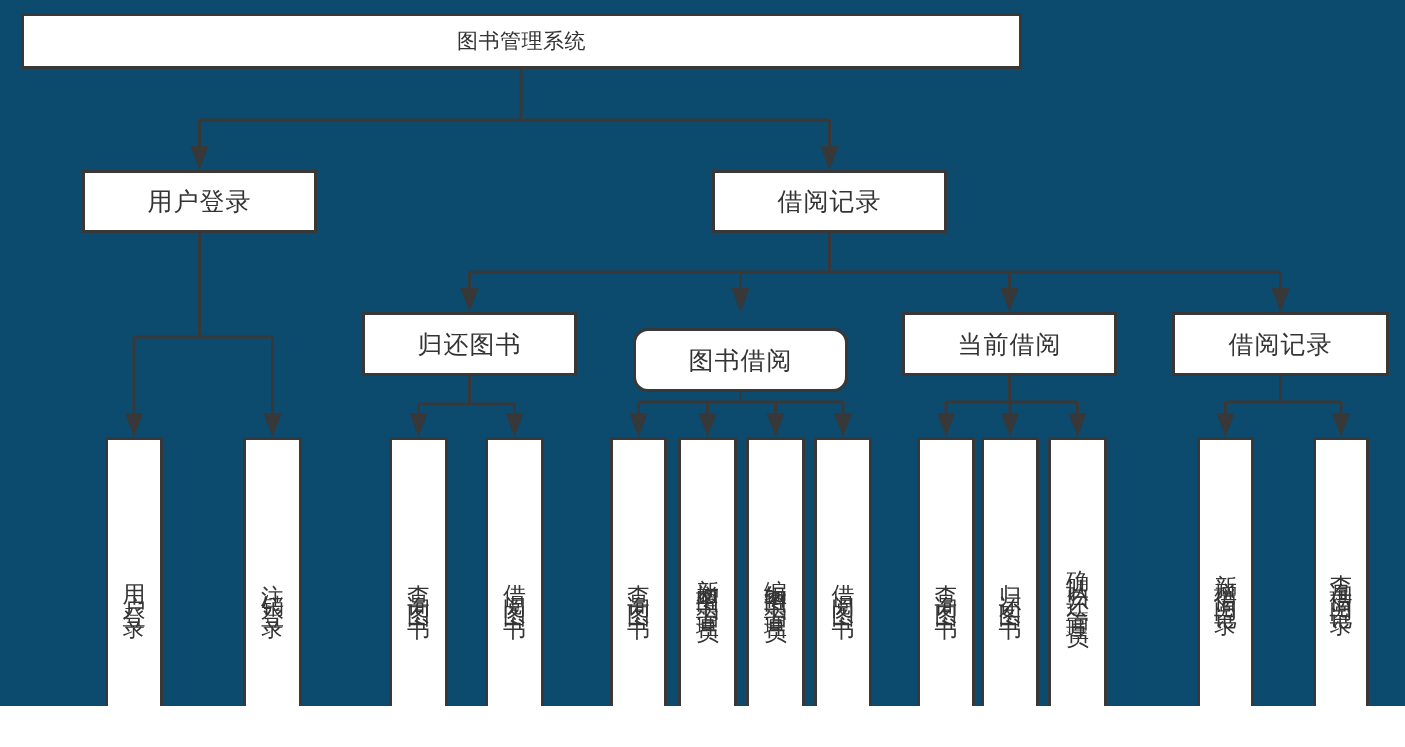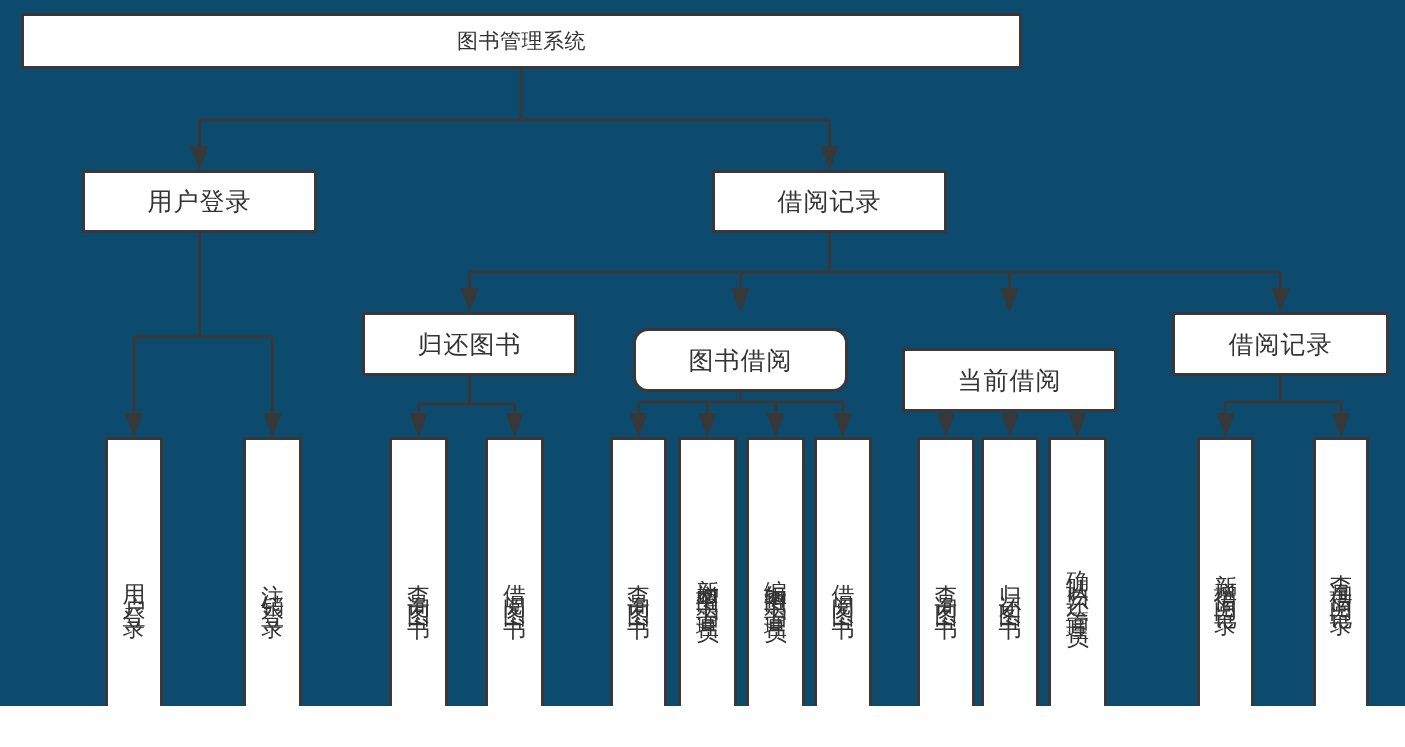--- a/index.html
+++ b/index.html
@@ -26,21 +26,21 @@
   }
   .sp-short span{letter-spacing:11px;}
   .sp-med span{letter-spacing:8px;}
   .sp-long span{letter-spacing:6px;}
 
   #n-root   {left:21px;  top:13px;  width:1001px;height:56px;}
   #n-login  {left:82px;  top:170px; width:235px; height:63px;}
   #n-mgmt   {left:712px; top:170px; width:235px; height:63px;}
   #n-newbook{left:362px; top:312px; width:215px; height:64px;}
   #n-borrow {left:633px; top:328px; width:215px; height:64px;border-radius:15px;}
-  #n-current{left:902px; top:312px; width:215px; height:64px;margin-top:36px;}
+  #n-current{left:902px; top:312px; width:215px; height:64px;}
   #n-records{left:1172px;top:312px; width:217px; height:64px;}
 
   #v-login {left:105px; top:437px;width:58px;height:301px;}
   #v-logout{left:243px; top:437px;width:59px;height:301px;}
   #v-nb-q  {left:389px; top:437px;width:59px;height:301px;}
   #v-nb-b  {left:485px; top:437px;width:59px;height:301px;}
   #v-bb-q  {left:610px; top:437px;width:57px;height:301px;}
   #v-bb-a  {left:678px; top:437px;width:59px;height:301px;}
   #v-bb-e  {left:746px; top:437px;width:59px;height:301px;}
   #v-bb-b  {left:814px; top:437px;width:58px;height:301px;}

